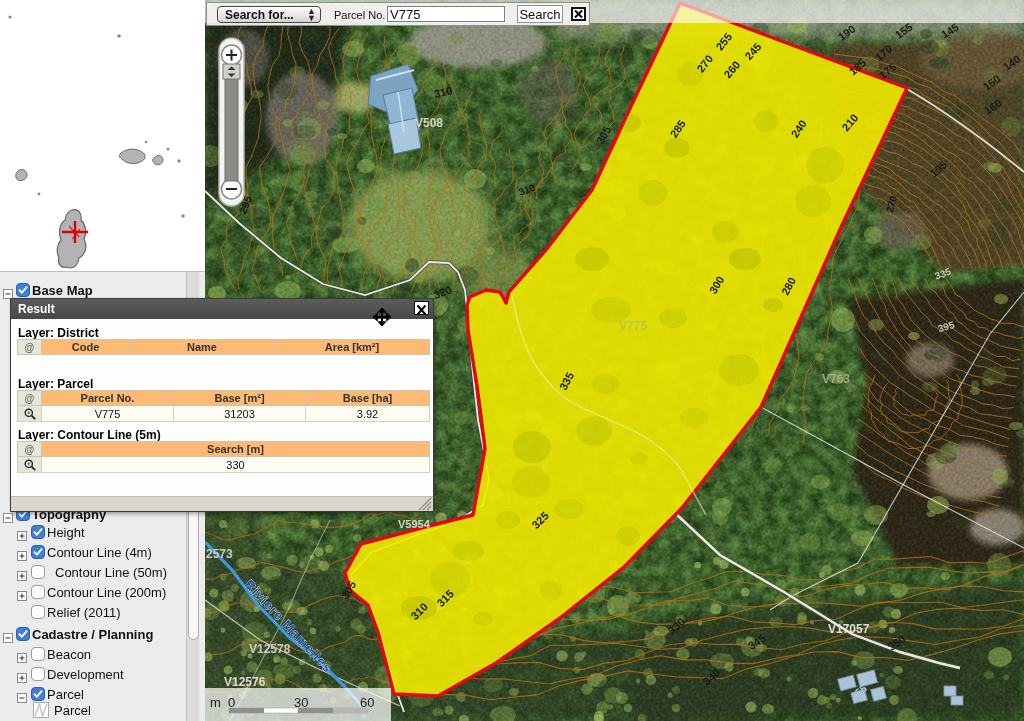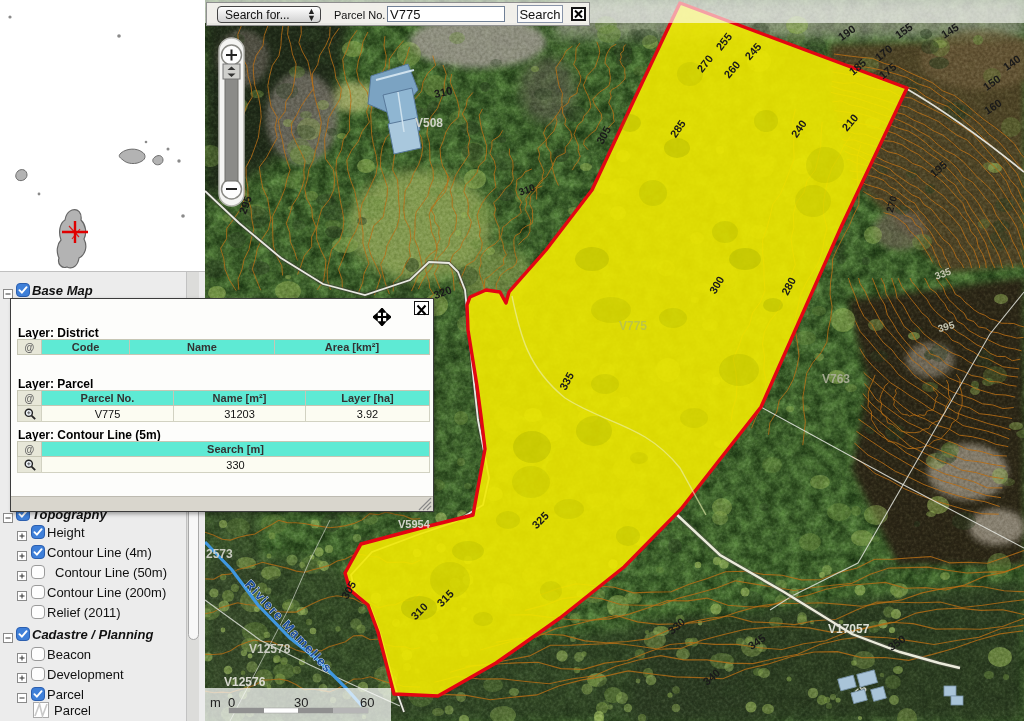--- a/index.html
+++ b/index.html
@@ -2,40 +2,40 @@
 <html><head>
 <meta charset="utf-8">
 <style>
 * { margin:0; padding:0; box-sizing:border-box; }
 html,body { width:1024px; height:721px; overflow:hidden; font-family:"Liberation Sans",sans-serif; background:#fff; }
 #stage { position:relative; width:1024px; height:721px; }
 #sidebar { position:absolute; left:0; top:0; width:205px; height:721px; background:#ececec; border-right:1px solid #808080; }
 #overview { position:absolute; left:0; top:0; width:205px; height:272px; background:#ffffff; border-bottom:1px solid #c0c0c0; }
 #tree { position:absolute; left:0; top:272px; width:205px; height:449px; background:#ececec; }
 .lbl { position:absolute; font-size:13px; color:#111; white-space:nowrap; }
-.lbl.b { font-weight:bold;font-style:italic; }
+.lbl.b { font-weight:bold; }
 .cbp { position:absolute; }
 .exp { position:absolute; }
 #vsb { position:absolute; left:186px; top:272px; width:13px; height:449px; background:#dcdcda; border-left:1px solid #c2c2c2; }
 #vsb .thumb { position:absolute; left:1px; top:28px; width:11px; height:340px; background:#f7f7f7; border:1px solid #a8a8a8; border-radius:6px; }
 #toolbar { position:absolute; left:206px; top:2px; width:384px; height:24px; background:rgba(243,241,237,0.95); border:1px solid #8f8f8f; }
-#toolbar .sel { position:absolute; left:10px; top:3px; width:104px; height:17px; background:linear-gradient(#ffffff,#d2d2d2); border:1px solid #444; border-radius:4px; font-size:12px; font-weight:normal; color:#111; padding:1px 0 0 7px; }
+#toolbar .sel { position:absolute; left:10px; top:3px; width:104px; height:17px; background:linear-gradient(#ffffff,#d2d2d2); border:1px solid #444; border-radius:4px; font-size:12px; font-weight:bold; color:#111; padding:1px 0 0 7px; }
 #toolbar .sel .arr { position:absolute; right:4px; top:1px; font-size:9px; line-height:7px; color:#222; }
 #toolbar .plab { position:absolute; left:127px; top:6px; font-size:11px; color:#111; }
 #toolbar .pin { position:absolute; left:180px; top:3px; width:118px; height:16px; background:#fff; border:1px solid #708096; font-size:13px; color:#111; padding:0 0 0 2px; line-height:15px; }
 #toolbar .btn { position:absolute; left:310px; top:2px; width:46px; height:18px; background:#fbfbfb; border:1px solid #8894a8; font-size:13px; color:#111; text-align:center; line-height:17px; }
 #toolbar .xbox { position:absolute; left:364px; top:4px; width:15px; height:14px; border:2px solid #111; background:#fff; }
 #toolbar .xbox svg { display:block; }
 #result { position:absolute; left:10px; top:298px; width:424px; height:214px; background:#fdfdfb; border:1px solid #3c3c3c; box-shadow:2px 2px 4px rgba(0,0,0,0.35); }
 #result .tbar { position:absolute; left:0; top:0; width:100%; height:20px; background:linear-gradient(#5c5c5c,#474747); color:#fff; font-size:12px; font-weight:bold; padding:3px 0 0 7px; }
 #result .xb { position:absolute; right:4px; top:2px; width:15px; height:14px; background:#fff; border:1px solid #111; }
 #result .movec { position:absolute; left:362px; top:9px; }
 #result h4 { position:absolute; left:7px; font-size:12px; color:#000; }
 #result table { position:absolute; left:6px; width:413px; border-collapse:collapse; table-layout:fixed; }
-#result th { background:#5eead4; border:1px solid #c6c6b4; font-size:11px; color:#333; height:15px; font-weight:bold; }
+#result th { background:#fdba74; border:1px solid #c6c6b4; font-size:11px; color:#333; height:15px; font-weight:bold; }
 #result td { background:#fcfcf2; border:1px solid #d2d2c2; font-size:11px; color:#111; text-align:center; height:16px; }
 #result td.mg, #result th.mg { width:24px; background:#e7e7d8; }
 #result td.mg svg { display:block; margin:0 auto; }
 #result .grip { position:absolute; left:0; bottom:0; width:422px; height:15px; background:#d9d6cd; border-top:1px solid #bdbab0; }
 </style>
 </head>
 <body>
 <div id="stage">
 
 <svg id="map" width="819" height="721" viewBox="205 0 819 721" style="position:absolute;left:205px;top:0;">
@@ -1090,20 +1090,21 @@
 
   <div class="xbox">
         <svg width="11" height="10" viewBox="0 0 11 10">
           <path d="M2,1.5 L9,8.5 M9,1.5 L2,8.5" stroke="#000" stroke-width="2"></path>
         </svg>
       </div>
 </div>
 
 <div id="result">
 
+  <div class="tbar">Result</div>
 
   <div class="xb"><svg width="13" height="12" viewBox="0 0 13 12">
           <path d="M2.5,1.5 L10.5,10.5 M10.5,1.5 L2.5,10.5" stroke="#000" stroke-width="2"></path>
         </svg></div>
 
   <div class="movec"><svg width="18" height="18" viewBox="0 0 18 18">
           <g stroke="#000" stroke-width="1.6" fill="#000">
             <path d="M9,2 L9,16 M2,9 L16,9" stroke-width="2"></path>
             <path d="M9,0.5 L12,4 L6,4 Z M9,17.5 L12,14 L6,14 Z M0.5,9 L4,6 L4,12 Z M17.5,9 L14,6 L14,12 Z"></path>
           </g>
@@ -1134,22 +1135,22 @@
    <colgroup>
           <col style="width:24px">
           <col style="width:132px">
           <col style="width:132px">
           <col>
         </colgroup>
    <tbody>
           <tr>
             <th class="mg" style="color:#666;font-size:10px">@</th>
             <th>Parcel No.</th>
-            <th>Name [m²]</th>
-            <th>Layer [ha]</th>
+            <th>Base [m²]</th>
+            <th>Base [ha]</th>
           </tr>
    <tr>
             <td class="mg">
               <svg width="14" height="14" viewBox="0 0 14 14">
                 <circle cx="5.8" cy="5.8" r="3.6" fill="#eef4fa" stroke="#222" stroke-width="1.4"></circle>
                 <line x1="8.6" y1="8.6" x2="12.2" y2="12.2" stroke="#222" stroke-width="1.8"></line>
                 <path d="M4.2,5.8 L7.4,5.8 M5.8,4.2 L5.8,7.4" stroke="#555" stroke-width="0.9"></path>
               </svg>
             </td>
             <td>V775</td>

